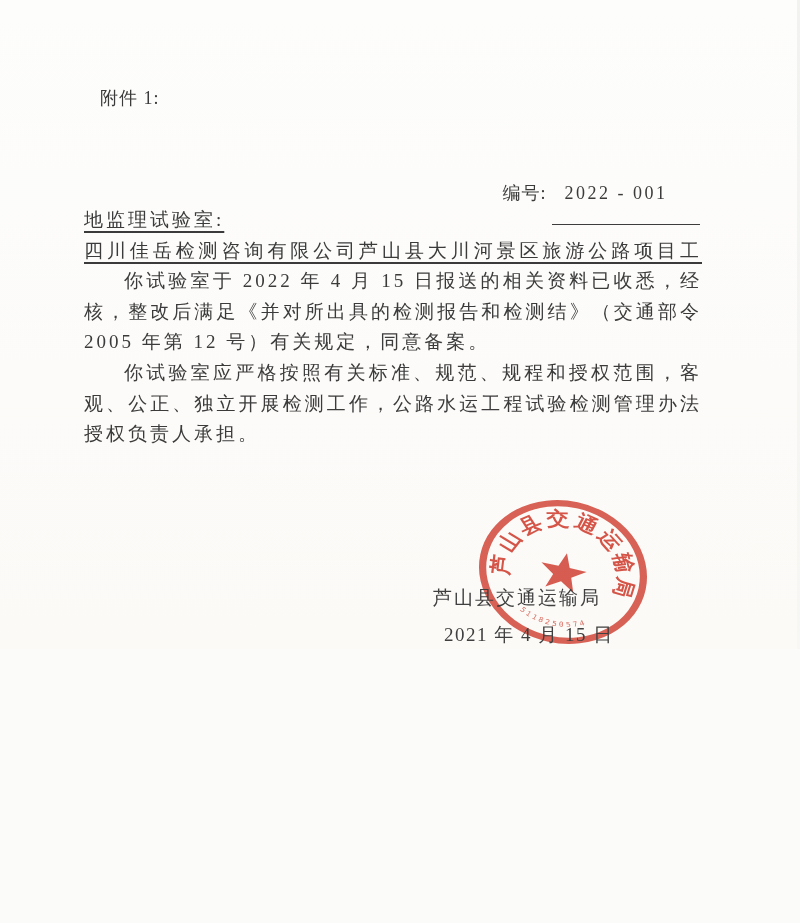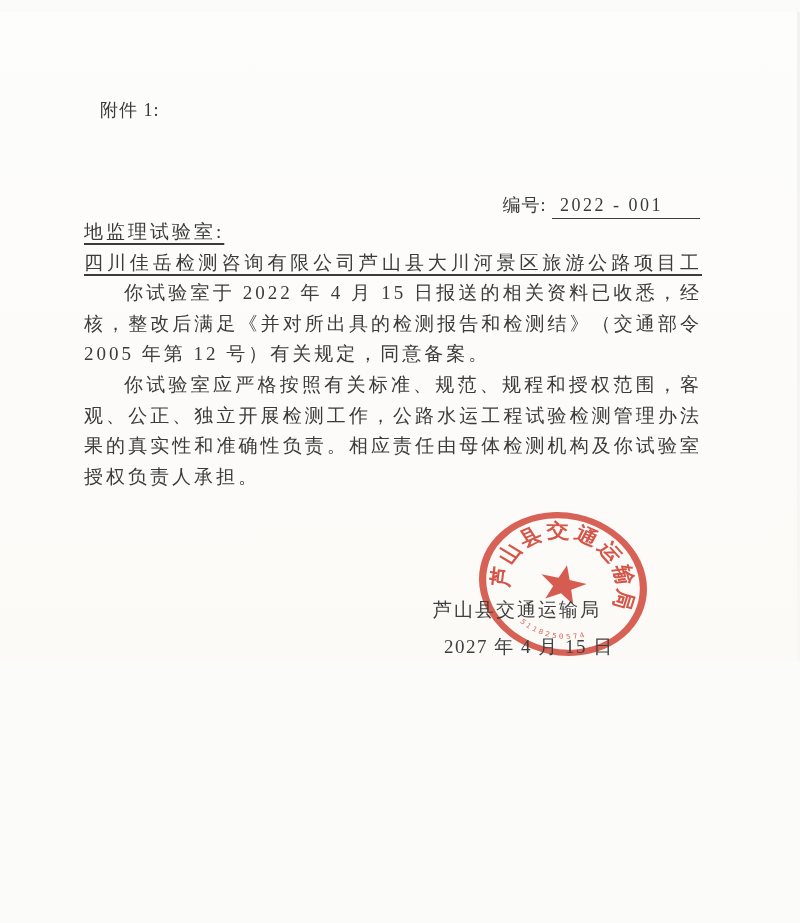--- a/index.html
+++ b/index.html
@@ -9,21 +9,20 @@
   }
   *{box-sizing:border-box;}
   html,body{margin:0;padding:0;background:#fbfbf9;}
   .page{
     position:relative;
     width:800px;height:649px;
     background:linear-gradient(180deg,#fdfdfc 0%,#fcfbf9 60%,#fbfaf7 100%);
     font-family:"Liberation Serif","DejaVu Serif",serif;
     color:var(--ink);
     overflow:hidden;
-    margin-top:12px;
   }
   .edge-right{
     position:absolute;right:0;top:0;width:3px;height:100%;
     background:linear-gradient(180deg,#efefec,#f6f6f3);
     opacity:.8;
   }
   .attachment{
     position:absolute;left:100px;top:86px;
     font-size:18px;letter-spacing:1px;
   }
@@ -31,23 +30,23 @@
     position:absolute;left:84px;top:129px;width:616px;margin:0;
     text-align:center;
     font-family:"Liberation Sans","DejaVu Sans",sans-serif;
     font-size:21px;font-weight:700;letter-spacing:1px;color:#353535;
   }
   .doc-number{
     position:absolute;left:84px;top:181px;width:616px;
     text-align:right;font-size:18px;letter-spacing:1px;
   }
   .doc-number .num-val{
-    display:inline-block;min-width:128px;text-align:left;
+    display:inline-block;min-width:128px;text-align:center;
     border-bottom:1.6px solid #3d3d3d;
-    padding:0 8px 2px;letter-spacing:2.5px;
+    padding:0 8px 20px;letter-spacing:2.5px;
   }
   .doc-number .num-tail{
     display:inline-block;width:20px;height:1em;
     border-bottom:1.6px solid #3d3d3d;vertical-align:bottom;
   }
   .body-lines{
     position:absolute;left:84px;top:205px;width:618px;
     font-size:19px;
   }
   .bline{
@@ -110,21 +109,20 @@
   </div>
 
   <div class="body-lines">
       <div class="bline uline">地监理试验室:</div>
       <div class="bline full uline">四川佳岳检测咨询有限公司芦山县大川河景区旅游公路项目工</div>
       <div class="bline full indent">你试验室于 2022 年 4 月 15 日报送的相关资料已收悉，经审</div>
       <div class="bline full">核，整改后满足《并对所出具的检测报告和检测结》（交通部令</div>
       <div class="bline">2005 年第 12 号）有关规定，同意备案。</div>
       <div class="bline full indent">你试验室应严格按照有关标准、规范、规程和授权范围，客</div>
       <div class="bline full">观、公正、独立开展检测工作，公路水运工程试验检测管理办法</div>
-      <div class="bline full">果的真实性和准确性负责。相应责任由母体检测机构及你试验室</div>
       <div class="bline">授权负责人承担。</div>
     </div>
 
   <div class="seal">
     <svg viewBox="0 0 220 220" preserveAspectRatio="none">
       <defs>
         <path id="arcTop" d="M 51.1 144 A 68 68 0 1 1 168.9 144" fill="none"></path>
         <path id="arcBottom" d="M 48.7 161.4 A 80 80 0 0 0 171.3 161.4" fill="none"></path>
       </defs>
       <circle class="ring" cx="110" cy="110" r="100"></circle>
@@ -133,17 +131,17 @@
         <textPath href="#arcTop" startOffset="50%" text-anchor="middle">芦山县交通运输局</textPath>
       </text>
       <text class="seal-code">
         <textPath href="#arcBottom" startOffset="50%" text-anchor="middle">5118250574</textPath>
       </text>
     </svg>
   </div>
 
   <div class="issuer">芦山县交通运输局</div>
 
-  <div class="sig-date">2027 年 4 月 15 日</div>
+  <div class="sig-date">2021 年 4 月 15 日</div>
 
   <div class="page-num">- 2 -</div>
 
 </div>
 
 </body></html>

